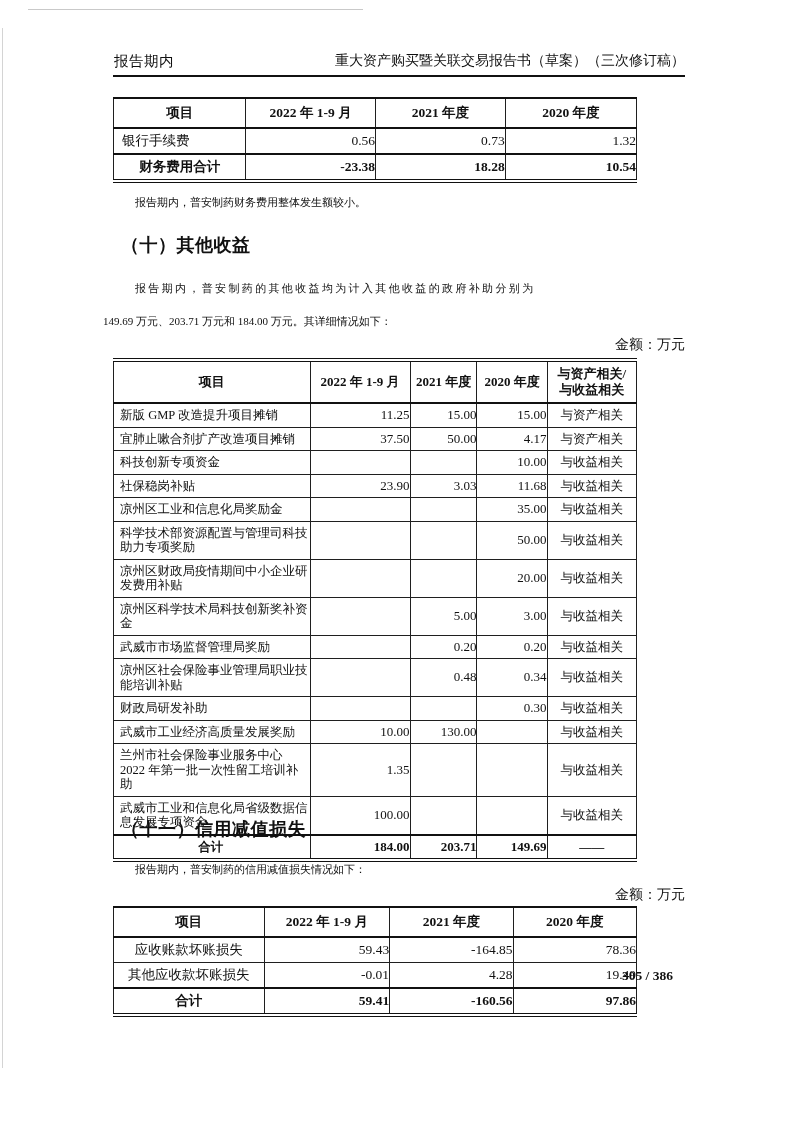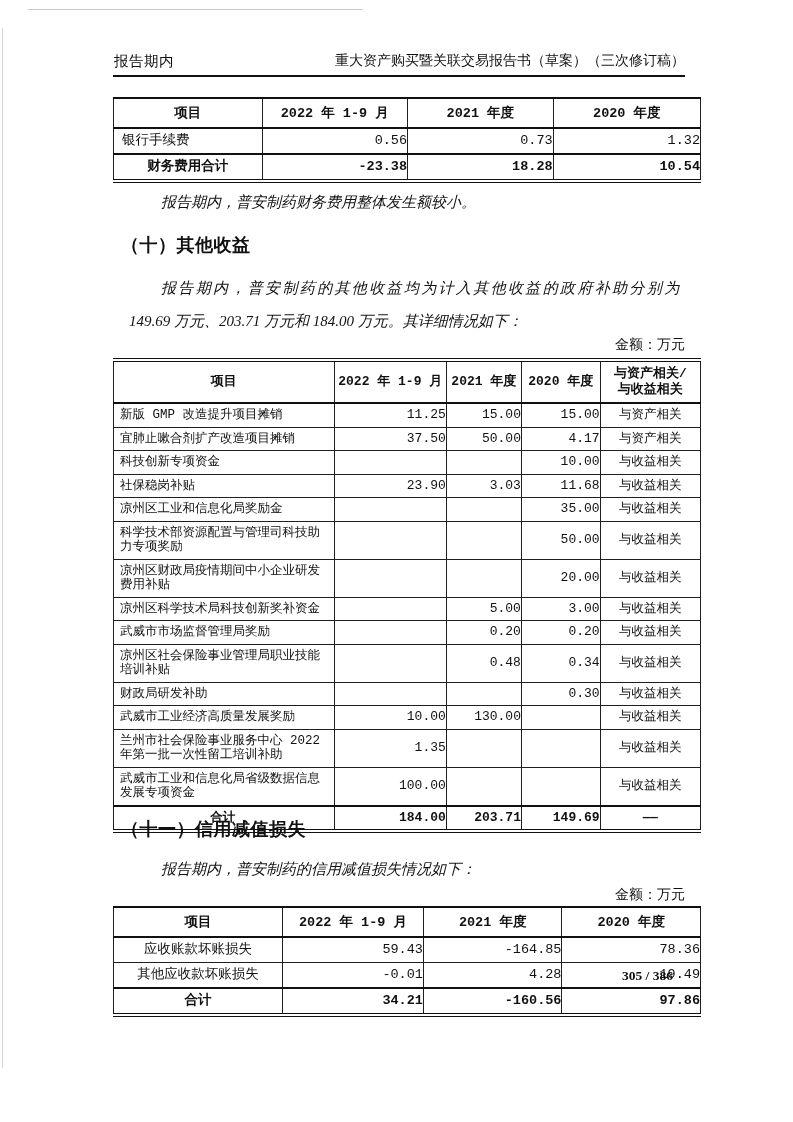--- a/index.html
+++ b/index.html
@@ -14,40 +14,40 @@
   
   .scan-top { top:9px; left:28px; width:335px; height:1px; background:#c9c9c9; }
   .scan-left { top:28px; left:2px; width:1px; height:1040px; background:#d4d4d4; }
 
   
   .hdr-left  { top:52px; left:114px;  font-size:14.5px; letter-spacing:.5px; }
   .hdr-right { top:52px; right:108px; font-size:14px; }
   .hdr-rule  { top:75px; left:113px; width:572px; height:0; border-top:2px solid #111; }
 
   
-  table { border-collapse:collapse; table-layout:fixed; width:588px;font-family:Liberation Mono, monospace; }
+  table { border-collapse:collapse; table-layout:fixed; width:524px; }
   th,td { border:1px solid #1f1f1f; overflow:hidden; }
   thead th { font-weight:bold; text-align:center; vertical-align:middle;
              border-bottom:2px solid #111; }
   .tbl { left:113px; }
   .lbl { text-align:left; vertical-align:middle; }
   .num { text-align:right; vertical-align:middle; padding-right:13px;
          font-size:13.5px; }
   .typ { text-align:center; vertical-align:middle; }
   tr.total td { font-weight:bold; border-top:2px solid #111; }
   tr.total .lbl, tr.total .ctr { text-align:center; padding-left:0; }
 
   
   .t1 { top:97px; border-top:2.5px solid #111; border-bottom:4px double #111; }
   .t1 thead th { font-size:13.5px; padding:5px 2px; }
   .t1 td { padding:4px 0; line-height:16px; font-size:13.5px; }
   .t1 .lbl { padding-left:8px; }
 
   
-  .para { left:129px; width:572px; font-size:15px; line-height:24px;font-style:italic; }
+  .para { left:103px; width:572px; font-size:11px; line-height:24px; }
   .indent { text-indent:32px; }
   .h2 { left:121px; font-family:"Liberation Sans","DejaVu Sans",sans-serif;
         font-weight:bold; font-size:18px; letter-spacing:.5px; }
   .p10 { top:272px; line-height:33px; }
   .jline { letter-spacing:2.35px; text-indent:32px; white-space:nowrap; }
   .unit { left:113px; width:572px; text-align:right; font-size:14px; }
 
   
   .t2 { top:358px; border-top:4px double #111; border-bottom:4px double #111; }
   .t2 thead th { font-size:13px; padding:4px 1px; line-height:16px; }
@@ -273,21 +273,21 @@
         <td class="num">78.36</td>
       </tr>
       <tr>
         <td class="lbl">其他应收款坏账损失</td>
         <td class="num">-0.01</td>
         <td class="num">4.28</td>
         <td class="num">19.49</td>
       </tr>
       <tr class="total">
         <td class="lbl ctr">合计</td>
-        <td class="num">34.21</td>
+        <td class="num">59.41</td>
         <td class="num">-160.56</td>
         <td class="num">97.86</td>
       </tr>
     </tbody>
   </table>
 
   <div class="abs footer">305 / 386</div>
 
 </div>
 

